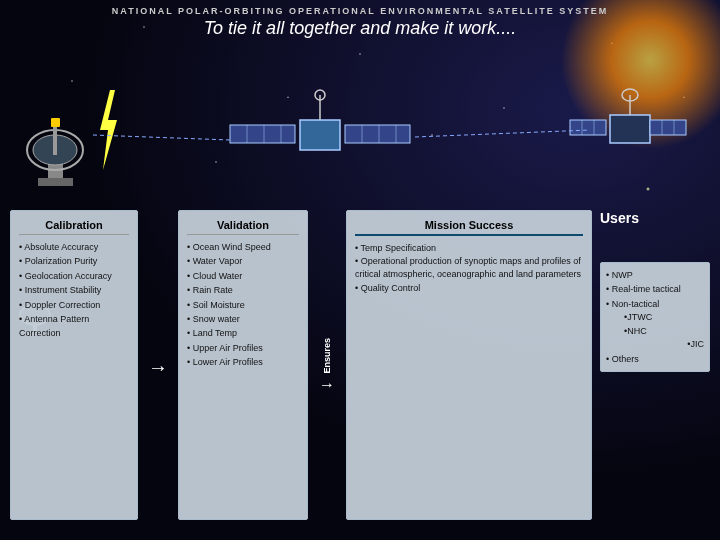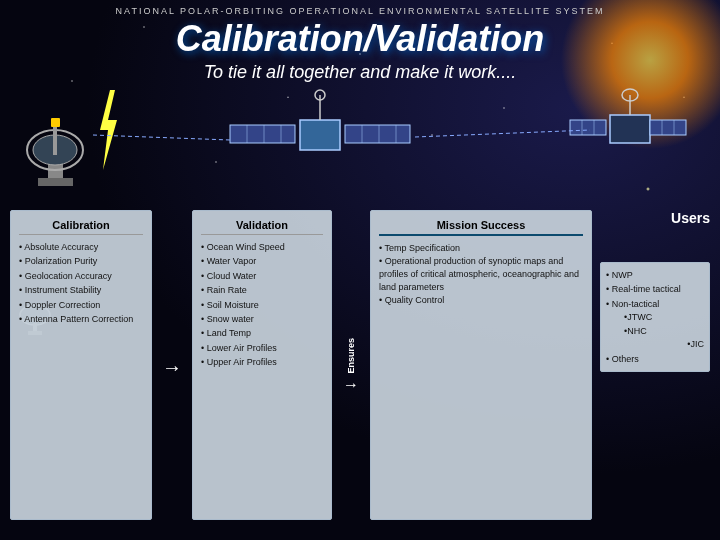--- a/index.html
+++ b/index.html
@@ -55,21 +55,21 @@
       z-index: 10;
       text-align: center;
       padding-top: 6px;
     }
 
     .agency-title {
       font-size: 9px;
       letter-spacing: 2px;
       text-transform: uppercase;
       color: #cccccc;
-      font-weight: normal;
+      font-weight: bold;
       font-variant: small-caps;
     }
 
     .page-title {
       font-size: 36px;
       font-weight: bold;
       color: #ffffff;
       text-shadow: 2px 2px 8px rgba(0,100,200,0.8);
       font-style: italic;
       margin-top: 2px;
@@ -129,38 +129,38 @@
       line-height: 1.6;
       color: #111;
     }
 
     .panel-item::before {
       content: "• ";
     }
 
     
     .calibration-panel {
-      width: 142px;
+      width: 128px;
       flex-shrink: 0;
     }
 
     
     .arrow {
       display: flex;
       align-items: center;
       color: #ffffff;
       font-size: 20px;
       padding: 0 2px;
       flex-shrink: 0;
       font-weight: bold;
     }
 
     
     .validation-panel {
-      width: 140px;
+      width: 130px;
       flex-shrink: 0;
     }
 
     
     .mission-panel {
       flex: 1;
       min-width: 150px;
     }
 
     .mission-title {
@@ -175,21 +175,21 @@
 
     
     .users-panel {
       width: 110px;
       flex-shrink: 0;
     }
 
     .users-title {
       font-size: 14px;
       font-weight: bold;
-      text-align: right;
+      text-align: left;
       color: #ffffff;
       margin-bottom: 6px;
     }
 
     .users-sub {
       background: rgba(200, 210, 220, 0.92);
       border: 1px solid #aabbcc;
       padding: 5px;
       border-radius: 2px;
       margin-top: 36px;
@@ -197,21 +197,20 @@
   </style>
 </head>
 <body>
 
 <div class="bg-space"></div>
 <div class="stars"></div>
 <div class="sun-glow"></div>
 
 <div class="header">
   <div class="agency-title">National Polar-Orbiting Operational Environmental Satellite System</div>
-  <div class="page-title">Calibration/Validation</div>
   <div class="subtitle">To tie it all together and make it work....</div>
 </div>
 
 <div class="satellite-area">
 
   <svg style="position:absolute;left:18px;top:5px;width:75px;height:100px;" viewBox="0 0 75 100">
     <rect x="30" y="70" width="15" height="25" fill="#888"></rect>
     <rect x="20" y="88" width="35" height="8" fill="#666"></rect>
     <ellipse cx="37" cy="60" rx="28" ry="20" fill="none" stroke="#aaa" stroke-width="2"></ellipse>
     <ellipse cx="37" cy="60" rx="22" ry="15" fill="#334455" stroke="#aaa" stroke-width="1"></ellipse>
@@ -284,22 +283,22 @@
 
   <div class="panel validation-panel">
     <div class="panel-title">Validation</div>
     <div class="panel-item">Ocean Wind Speed</div>
     <div class="panel-item">Water Vapor</div>
     <div class="panel-item">Cloud Water</div>
     <div class="panel-item">Rain Rate</div>
     <div class="panel-item">Soil Moisture</div>
     <div class="panel-item">Snow water</div>
     <div class="panel-item">Land Temp</div>
+    <div class="panel-item">Upper Air Profiles</div>
     <div class="panel-item">Lower Air Profiles</div>
-    <div class="panel-item">Upper Air Profiles</div>
   </div>
 
   <div style="display:flex;align-items:center;flex-direction:column;justify-content:center;padding:0 3px;">
     <div style="color:white;font-size:9px;font-weight:bold;writing-mode:vertical-rl;text-orientation:mixed;transform:rotate(180deg);">Ensures</div>
     <div style="color:white;font-size:16px;">→</div>
   </div>
 
   <div class="panel mission-panel">
     <div class="mission-title">Mission Success</div>
     <div class="panel-item">Temp Specification</div>

